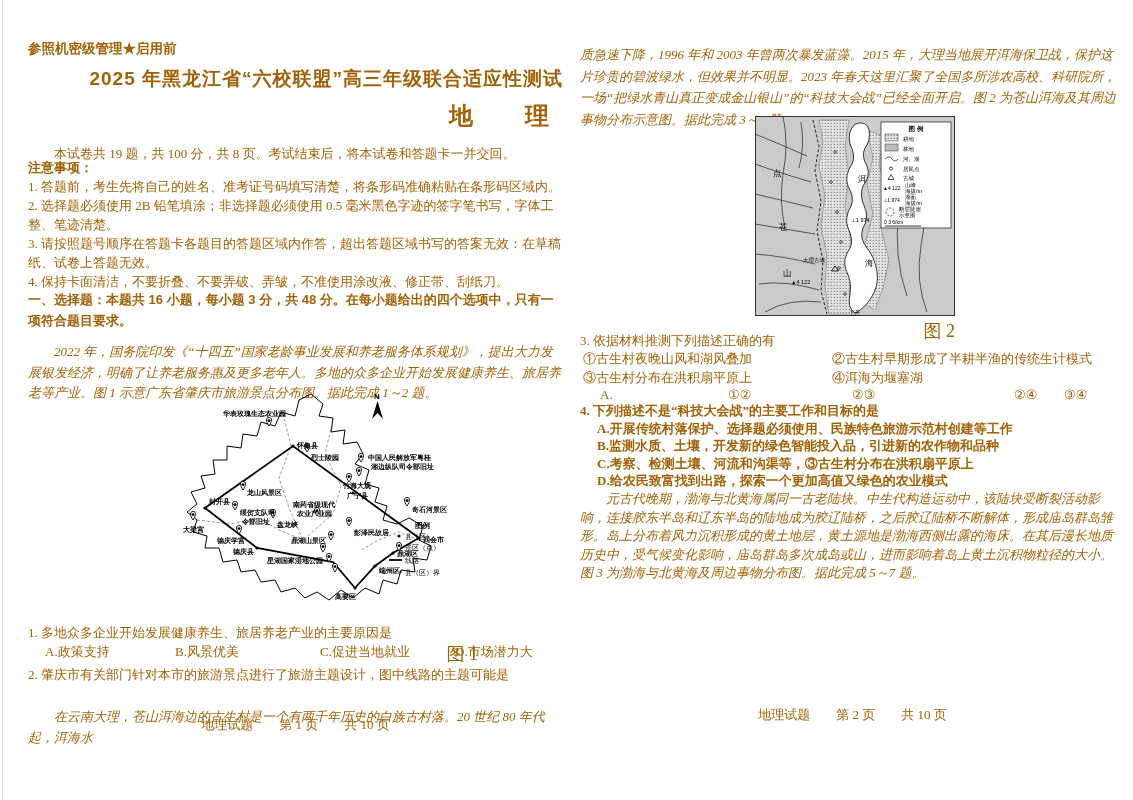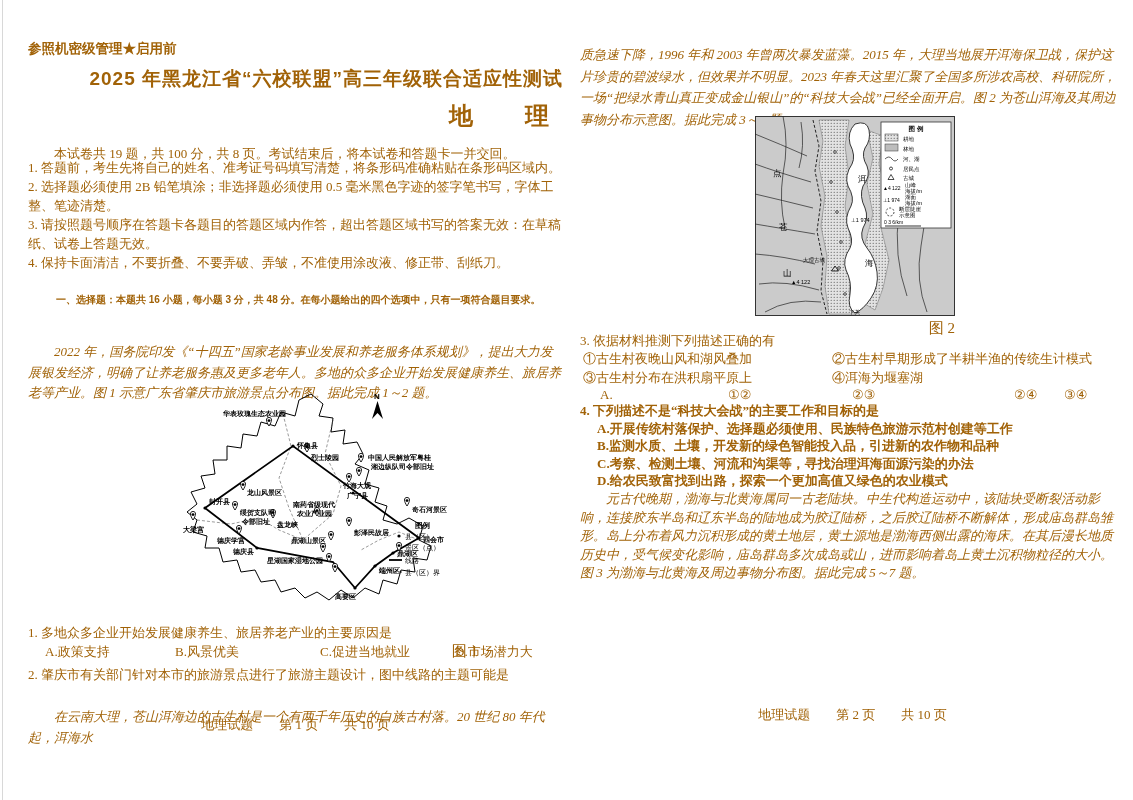--- a/index.html
+++ b/index.html
@@ -18,42 +18,43 @@
   .subject{font-size:24px;letter-spacing:14px;}
   .notes div{font-size:13px;line-height:19px;}
   .optrow{display:grid;grid-template-columns:130px 145px 135px auto;padding-left:17px;font-size:13px;}
   .q3items{display:grid;grid-template-columns:249px auto;font-size:13px;line-height:18.5px;}
   .q3ans{display:grid;grid-template-columns:128px 124px 162px 50px auto;padding-left:20px;font-size:13px;}
   .q4block{font-size:13px;line-height:17.5px;}
   .p2para{font-size:13px;line-height:21.5px;}
   .p2para3{font-size:13px;line-height:18.5px;}
   .footer{display:flex;justify-content:center;gap:26px;font-size:13px;}
   svg text{font-family:"Liberation Sans",sans-serif;fill:#000;}
-  .caption{font-size:15px;}
+  .caption{font-size:18px;}
 </style>
 </head>
 <body>
 
 <div class="sheet">
   <div class="edge"></div>
 
   <div class="page" id="p1">
     <div class="abs hei" style="top:2px;left:0;font-size:13.5px;">参照机密级管理★启用前</div>
     <div class="abs hei title c" style="top:28px;left:0;width:535px;">2025 年黑龙江省“六校联盟”高三年级联合适应性测试</div>
     <div class="abs hei subject c" style="top:62px;left:0;width:535px;text-indent:14px;">地　理</div>
     <div class="abs fs13" style="top:105px;left:0;width:535px;text-indent:2em;">本试卷共 19 题，共 100 分，共 8 页。考试结束后，将本试卷和答题卡一并交回。</div>
 
     <div class="abs notes" style="top:120px;left:0;width:535px;">
+      <div class="hei" style="font-size:13px;line-height:19px;">注意事项：</div>
       <div>1. 答题前，考生先将自己的姓名、准考证号码填写清楚，将条形码准确粘贴在条形码区域内。</div>
       <div>2. 选择题必须使用 2B 铅笔填涂；非选择题必须使用 0.5 毫米黑色字迹的签字笔书写，字体工整、笔迹清楚。</div>
       <div>3. 请按照题号顺序在答题卡各题目的答题区域内作答，超出答题区域书写的答案无效：在草稿纸、试卷上答题无效。</div>
       <div>4. 保持卡面清洁，不要折叠、不要弄破、弄皱，不准使用涂改液、修正带、刮纸刀。</div>
     </div>
 
-    <div class="abs hei" style="top:252px;left:0;width:535px;font-size:10px;line-height:20.5px;margin-left:28px;">一、选择题：本题共 16 小题，每小题 3 分，共 48 分。在每小题给出的四个选项中，只有一项符合题目要求。</div>
+    <div class="abs hei" style="top:252px;left:0;width:535px;font-size:13px;line-height:20.5px;">一、选择题：本题共 16 小题，每小题 3 分，共 48 分。在每小题给出的四个选项中，只有一项符合题目要求。</div>
     <div class="abs kai fs13" style="top:304px;left:0;width:535px;text-indent:2em;line-height:20.5px;">2022 年，国务院印发《“十四五”国家老龄事业发展和养老服务体系规划》，提出大力发展银发经济，明确了让养老服务惠及更多老年人。多地的众多企业开始发展健康养生、旅居养老等产业。图 1 示意广东省肇庆市旅游景点分布图。据此完成 1～2 题。</div>
 
     <svg class="abs" style="top:352px;left:155px;" width="295" height="214" viewBox="0 0 295 214">
       <defs>
         <g id="pin">
           <path d="M0,0 C-3,-4.5 -3.6,-8.5 0,-8.5 C3.6,-8.5 3,-4.5 0,0 Z" fill="#fff" stroke="#000" stroke-width="0.9"></path>
           <circle cx="0" cy="-5.4" r="1.4" fill="#000"></circle>
         </g>
       </defs>
 
@@ -258,21 +259,21 @@
       <span>①②</span>
       <span>②③</span>
       <span>②④</span>
       <span>③④</span>
     </div>
 
     <div class="abs q4block" style="top:364px;left:0;width:545px;font-weight:bold;">
       <div>4. 下列描述不是“科技大会战”的主要工作和目标的是</div>
       <div style="padding-left:17px;">A.开展传统村落保护、选择题必须使用、民族特色旅游示范村创建等工作</div>
       <div style="padding-left:17px;">B.监测水质、土壤，开发新的绿色智能投入品，引进新的农作物和品种</div>
-      <div style="padding-left:17px;">C.考察、检测土壤、河流和沟渠等，寻找治理洱海面源污染的办法</div>
+      <div style="padding-left:17px;">C.考察、检测土壤、河流和沟渠等，③古生村分布在洪积扇平原上</div>
       <div style="padding-left:17px;">D.给农民致富找到出路，探索一个更加高值又绿色的农业模式</div>
     </div>
 
     <div class="abs kai p2para3" style="top:452px;left:0;width:545px;text-indent:2em;">元古代晚期，渤海与北黄海属同一古老陆块。中生代构造运动中，该陆块受断裂活动影响，连接胶东半岛和辽东半岛的陆地成为胶辽陆桥，之后胶辽陆桥不断解体，形成庙岛群岛雏形。岛上分布着风力沉积形成的黄土地层，黄土源地是渤海西侧出露的海床。在其后漫长地质历史中，受气候变化影响，庙岛群岛多次成岛或山，进而影响着岛上黄土沉积物粒径的大小。图 3 为渤海与北黄海及周边事物分布图。据此完成 5～7 题。</div>
 
     <div class="abs footer" style="top:668px;left:0;width:545px;">
       <span>地理试题</span>
       <span>第 2 页</span>
       <span>共 10 页</span>
     </div>

